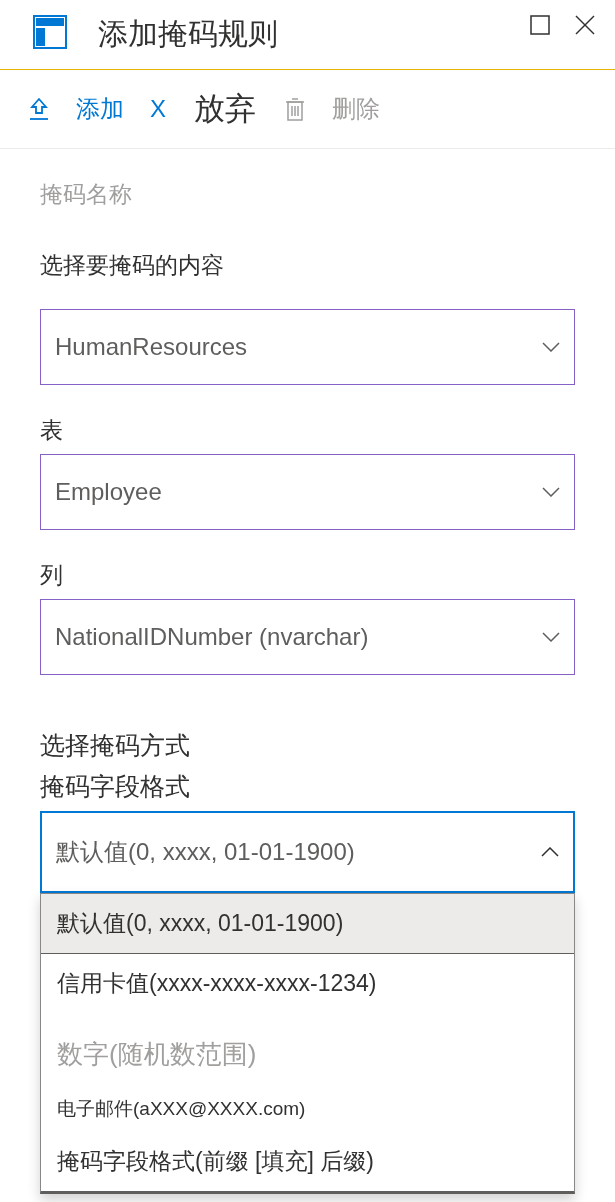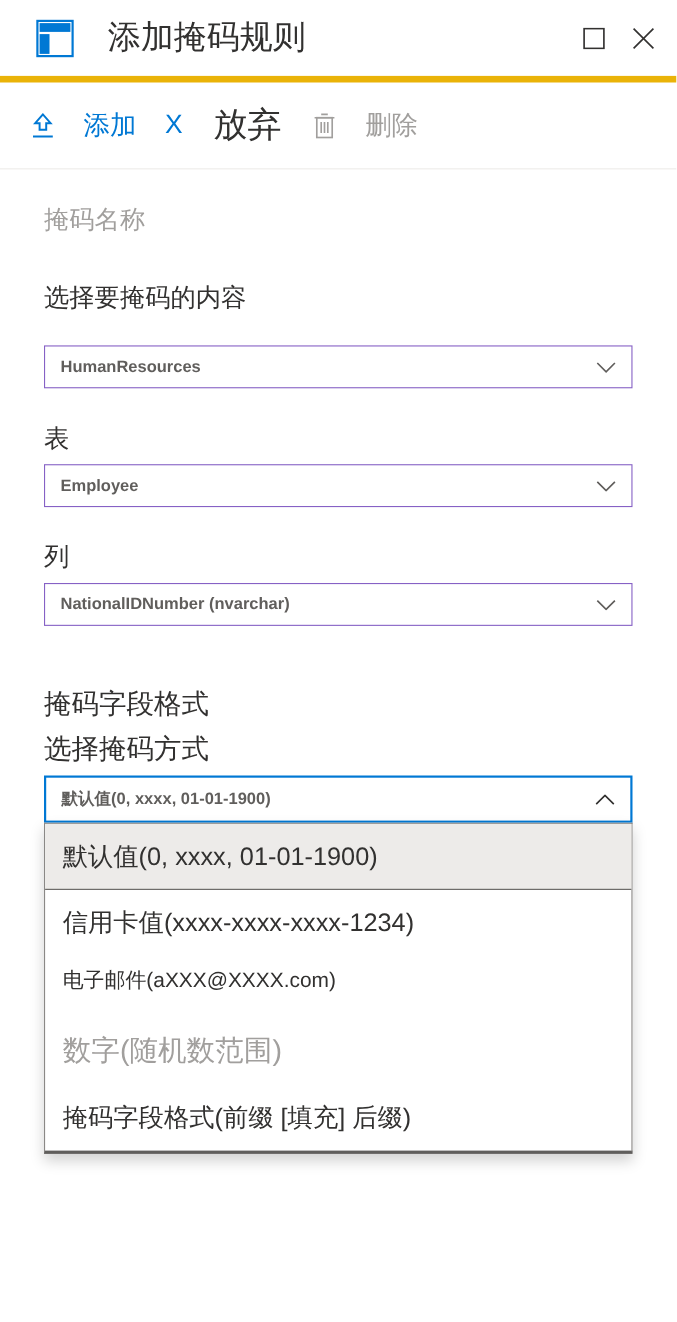--- a/index.html
+++ b/index.html
@@ -9,23 +9,23 @@
     }
     body {
       font-family: "Segoe UI", "Microsoft YaHei", sans-serif;
       width: 615px;
       height: 1202px;
       background: #ffffff;
       color: #323130;
     }
     .header {
       display: flex;
-      align-items: center;
+      align-items: flex-start;
       padding: 14px 19px 14px 32px;
-      border-bottom: 6px solid #eab308;
+      border-bottom: 1px solid #eab308;
     }
     .panel-icon {
       width: 36px;
       height: 36px;
       margin-right: 30px;
     }
     .panel-title {
       flex: 1;
       font-size: 30px;
       font-weight: 400;
@@ -86,28 +86,27 @@
       overflow: hidden;
       text-overflow: ellipsis;
     }
     .field-group {
       margin-bottom: 30px;
     }
     .select-box {
       width: 100%;
       border: 1px solid #8661c5;
       background: #ffffff;
-      padding: 10px 14px;
-      font-size: 15px;
+      padding: 23px 14px;
+      font-size: 24px;
       color: #605e5c;
       display: flex;
       align-items: center;
       justify-content: space-between;
       cursor: pointer;
-      font-weight: bold;
     }
     .chevron {
       width: 18px;
       height: 10px;
     }
     .section-header {
       font-size: 25px;
       margin-bottom: 8px;
       color: #323130;
     }
@@ -227,32 +226,32 @@
     <div class="select-box">
       <span>NationalIDNumber (nvarchar)</span>
       <svg class="chevron" viewBox="0 0 18 10">
           <path d="M1 1 L9 9 L17 1" fill="none" stroke="#605e5c" stroke-width="1.5"></path>
         </svg>
     </div>
   </div>
 
   <div class="spacer-big"></div>
 
+  <div class="section-header">选择掩码方式</div>
   <div class="section-header" style="margin-top:4px;">掩码字段格式</div>
-  <div class="section-header">选择掩码方式</div>
 
   <div class="dropdown-wrap">
     <div class="select-box active">
       <span>默认值(0, xxxx, 01-01-1900)</span>
       <svg class="chevron" viewBox="0 0 18 10">
           <path d="M1 9 L9 1 L17 9" fill="none" stroke="#323130" stroke-width="1.5"></path>
         </svg>
     </div>
     <div class="dropdown-list">
       <div class="dropdown-option selected">默认值(0, xxxx, 01-01-1900)</div>
       <div class="dropdown-option">信用卡值(xxxx-xxxx-xxxx-1234)</div>
+      <div class="dropdown-option faded" style="font-size:26px;padding-top:24px;">数字(随机数范围)</div>
       <div class="dropdown-option small">电子邮件(aXXX@XXXX.com)</div>
-      <div class="dropdown-option faded" style="font-size:26px;padding-top:24px;">数字(随机数范围)</div>
       <div class="dropdown-option">掩码字段格式(前缀 [填充] 后缀)</div>
     </div>
   </div>
 
 </div>
 
 </body></html>

